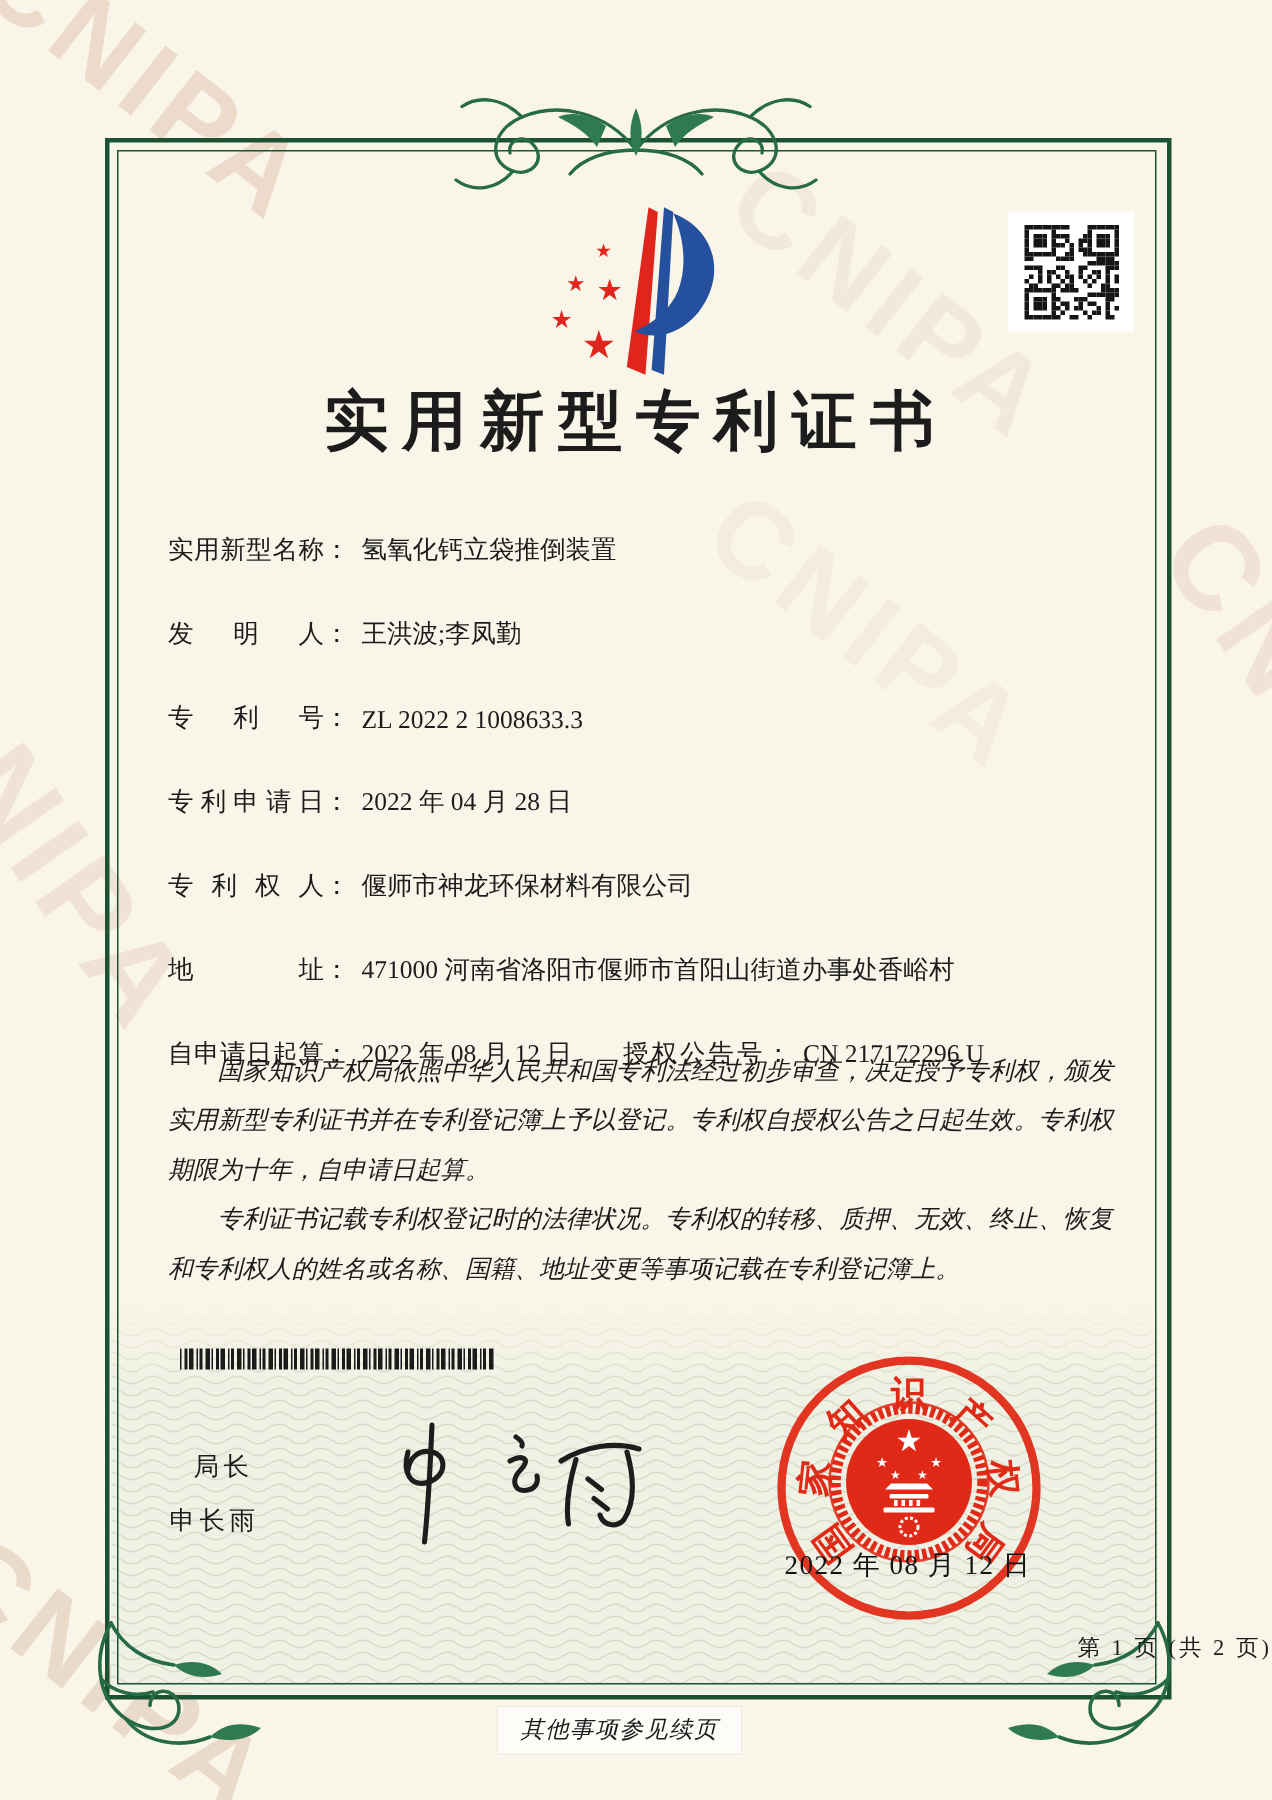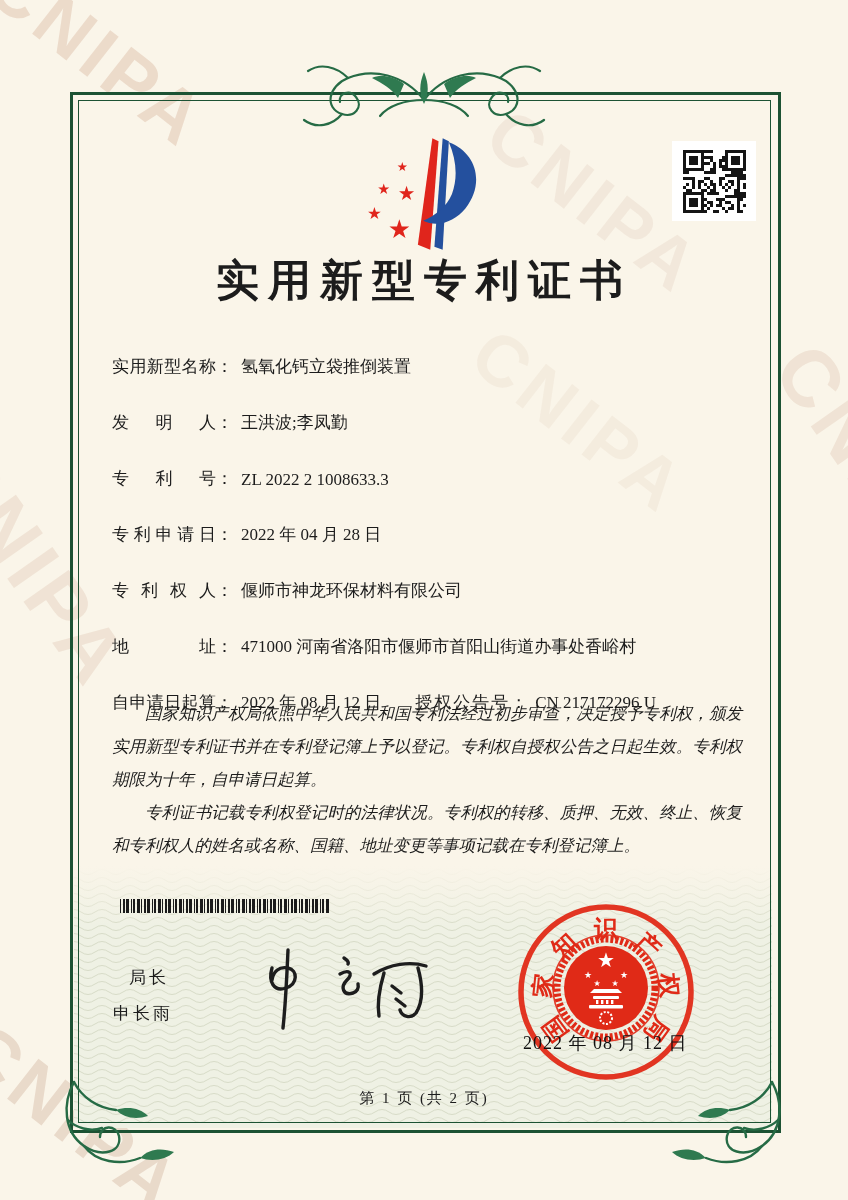--- a/index.html
+++ b/index.html
@@ -55,21 +55,21 @@
   .sig-script{position:absolute;left:248px;top:942px;width:200px;height:95px;}
 
   .seal{position:absolute;left:517px;top:903px;width:178px;height:178px;}
   .seal-ring{position:absolute;left:0;top:0;width:178px;height:178px;}
   .seal-char{position:absolute;left:50%;top:50%;font-size:24px;font-weight:bold;
              color:#e02a17;font-family:"Liberation Serif","DejaVu Serif",serif;}
   .seal-emblem{position:absolute;left:34px;top:30px;width:110px;height:110px;}
   .seal-date{position:absolute;left:6px;top:128px;width:176px;font-size:18px;
              letter-spacing:1px;color:#111;white-space:nowrap;}
 
-  .footer-page{position:absolute;left:0;top:1089px;width:848px;text-align:center;
+  .footer-page{position:absolute;left:0;top:1089px;width:848px;text-align:right;
                font-size:15px;letter-spacing:2px;}
   .bottom-note{position:absolute;left:331px;top:1137px;width:162px;height:31px;
                background:#fdfcf8;border:1px solid #f0ece0;line-height:31px;text-align:center;
                font-size:15.5px;font-style:italic;letter-spacing:1px;}
 
   .ornament{position:absolute;pointer-events:none;}
 </style>
 </head>
 <body>
 
@@ -792,14 +792,15 @@
         <rect x="60" y="67" width="2.4" height="4"></rect>
         <rect x="38" y="72" width="34" height="3.4" rx="1"></rect>
       </g>
       <circle cx="55" cy="85" r="6" fill="none" stroke="#fff" stroke-width="2" stroke-dasharray="2 1.6"></circle>
     </svg>
     <div class="seal-date">2022 年 08 月 12 日</div>
   </div>
 
   <div class="footer-page">第 1 页 (共 2 页)</div>
 
+  <div class="bottom-note">其他事项参见续页</div>
 
 </div>
 
 </body></html>

